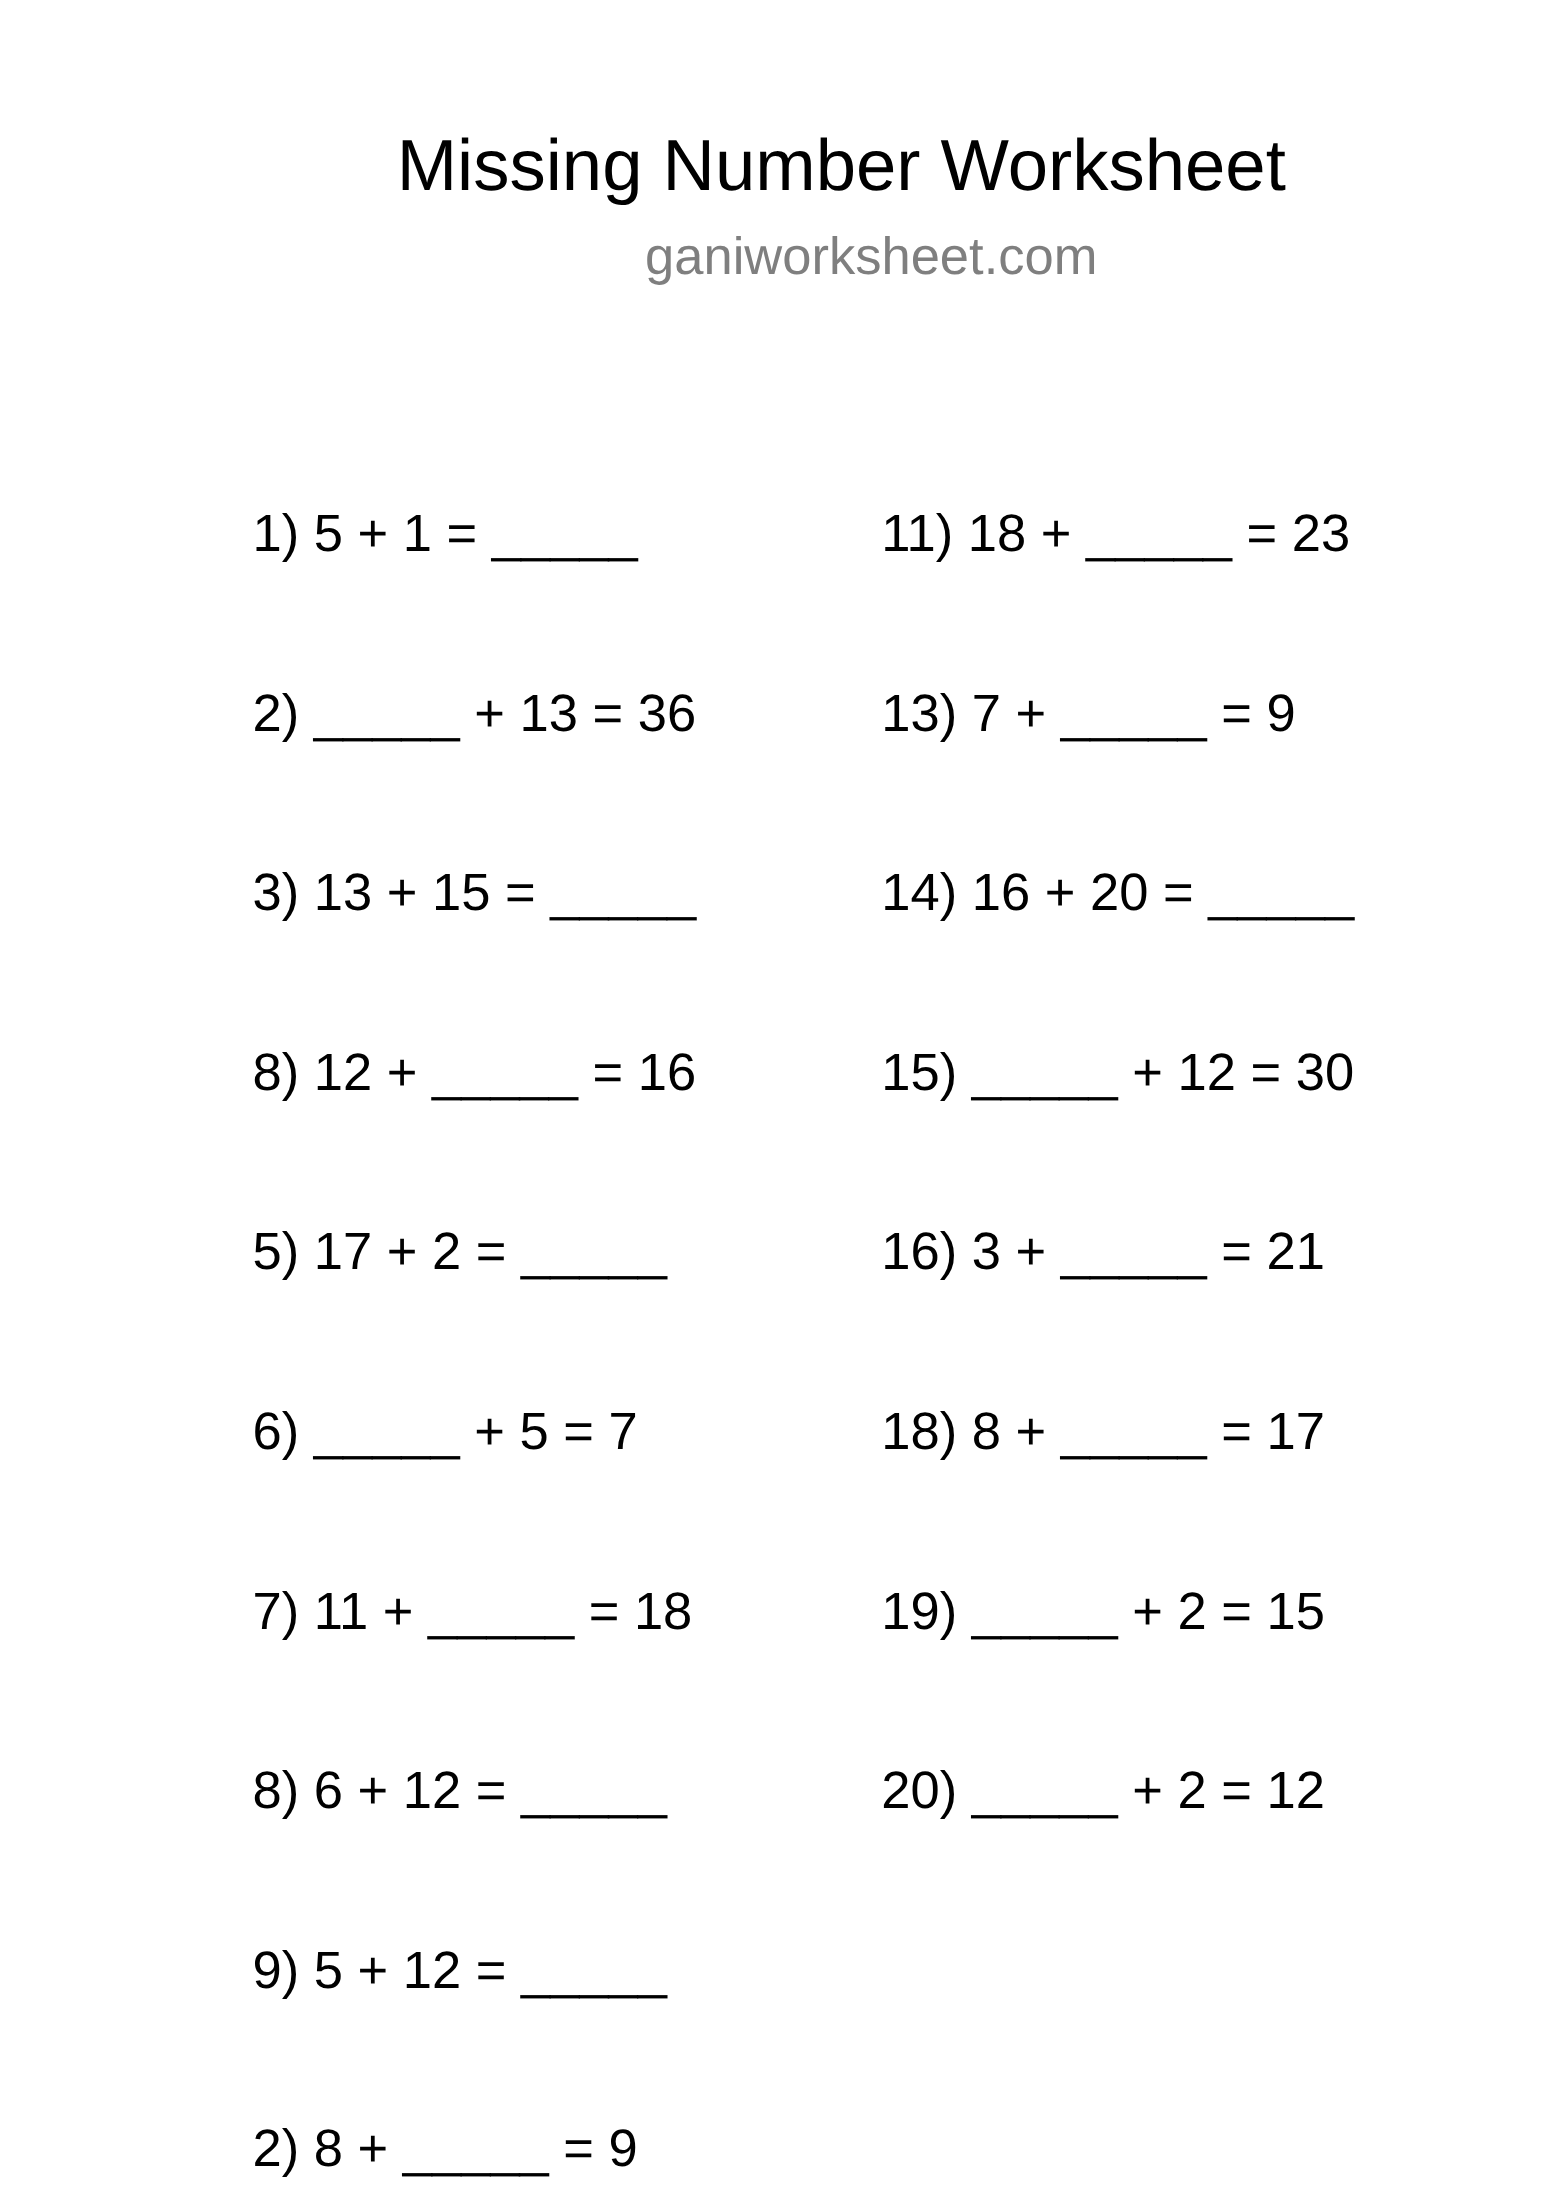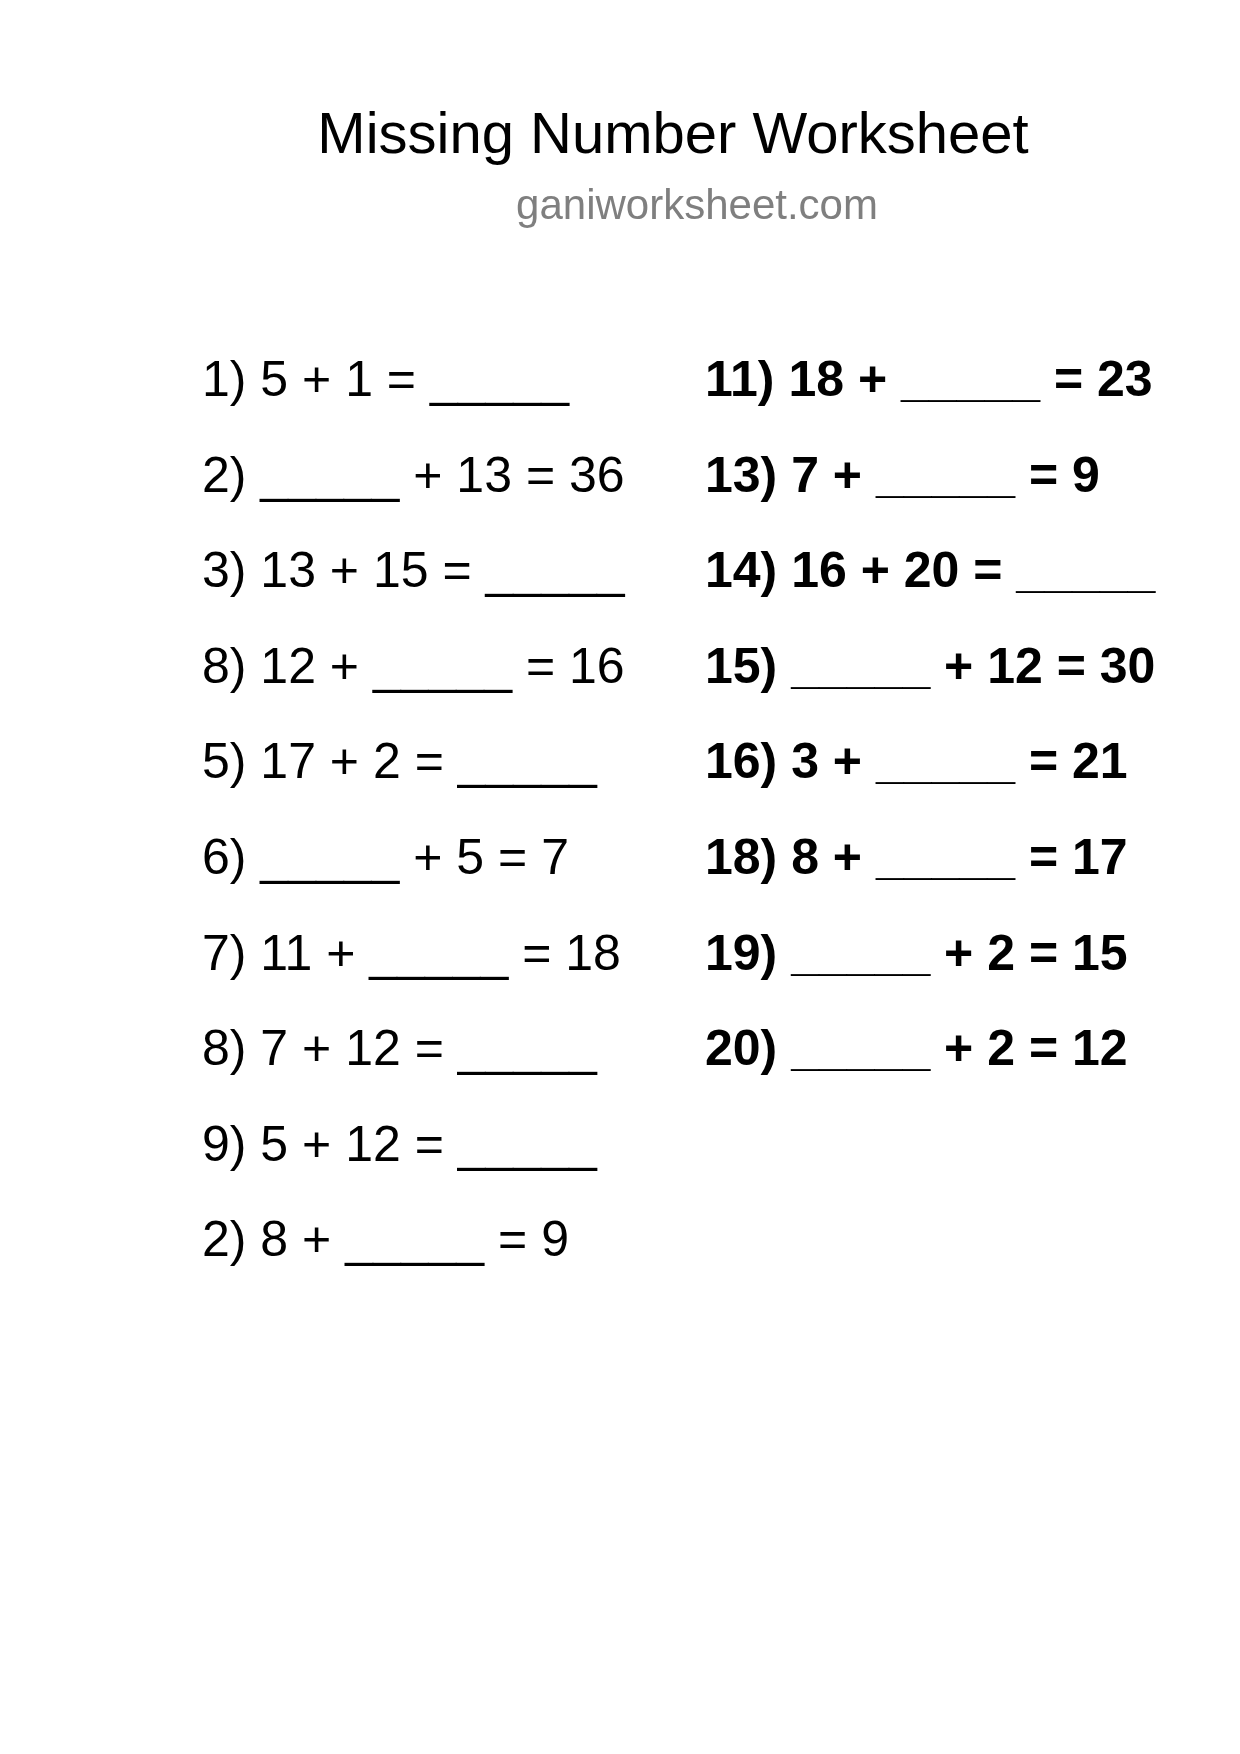--- a/index.html
+++ b/index.html
@@ -36,43 +36,44 @@
       font-size: 42px;
       line-height: 50px;
       color: #7f7f7f;
       white-space: nowrap;
     }
     .column {
       position: absolute;
       top: 350px;
     }
     .col-left { left: 202px; }
-    .col-right { left: 705px; font-weight: bold; }
+    .col-right { left: 705px; }
     .problem {
       height: 95.6px;
-      font-size: 50px;
+      font-size: 42px;
       line-height: 58px;
       white-space: pre;
+      margin-top: 48px;
     }
   </style>
 </head>
 <body>
 
 <h1 class="title">Missing Number Worksheet</h1>
 <div class="subtitle">ganiworksheet.com</div>
 
 <div class="column col-left">
   <div class="problem">1) 5 + 1 = _____</div>
   <div class="problem">2) _____ + 13 = 36</div>
   <div class="problem">3) 13 + 15 = _____</div>
   <div class="problem">8) 12 + _____ = 16</div>
   <div class="problem">5) 17 + 2 = _____</div>
   <div class="problem">6) _____ + 5 = 7</div>
   <div class="problem">7) 11 + _____ = 18</div>
-  <div class="problem">8) 7 + 12 = _____</div>
+  <div class="problem">8) 6 + 12 = _____</div>
   <div class="problem">9) 5 + 12 = _____</div>
   <div class="problem">2) 8 + _____ = 9</div>
 </div>
 
 <div class="column col-right">
   <div class="problem">11) 18 + _____ = 23</div>
   <div class="problem">13) 7 + _____ = 9</div>
   <div class="problem">14) 16 + 20 = _____</div>
   <div class="problem">15) _____ + 12 = 30</div>
   <div class="problem">16) 3 + _____ = 21</div>

